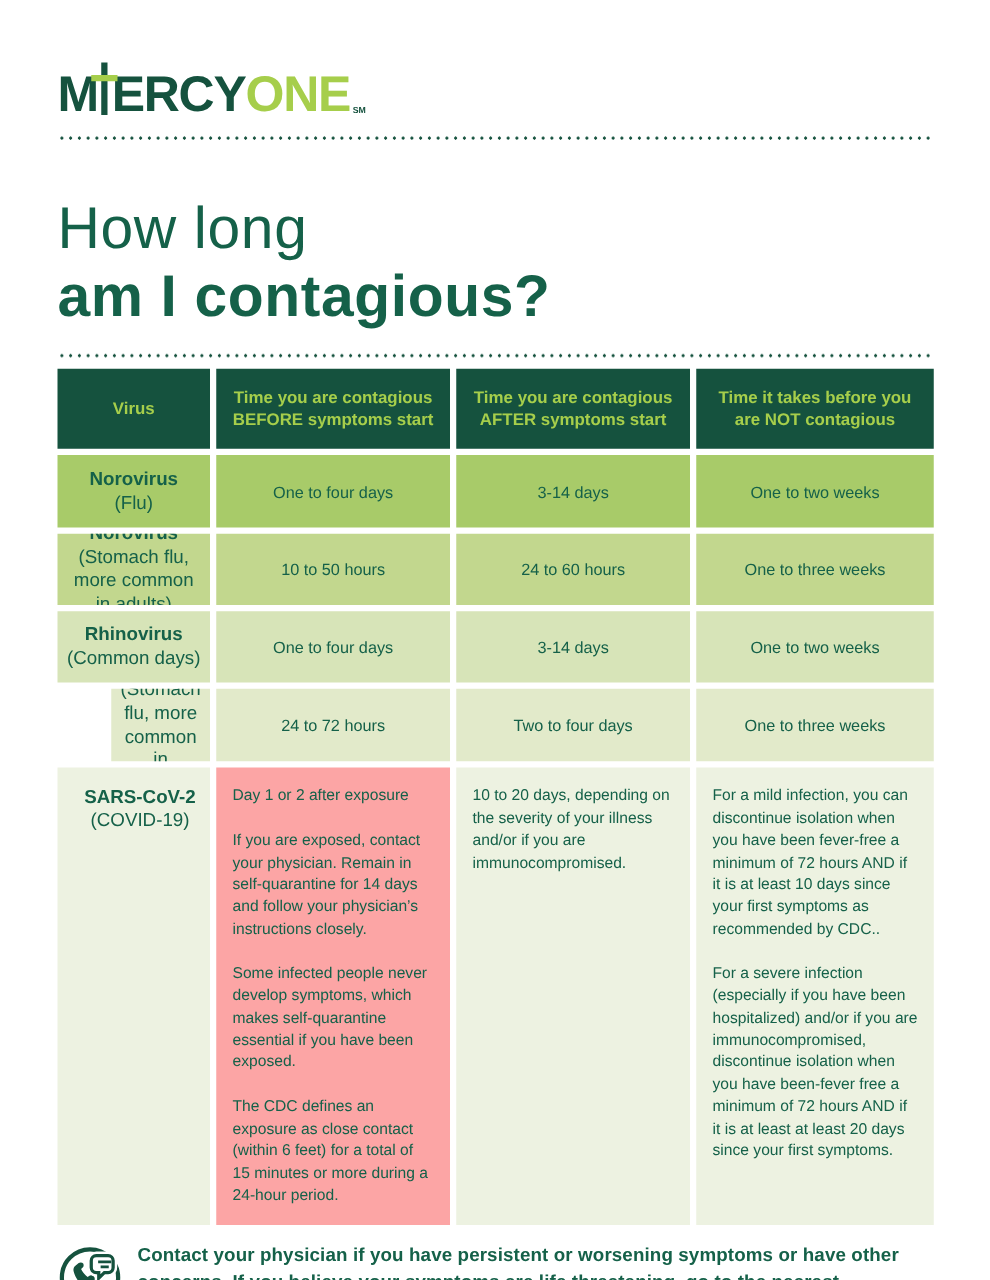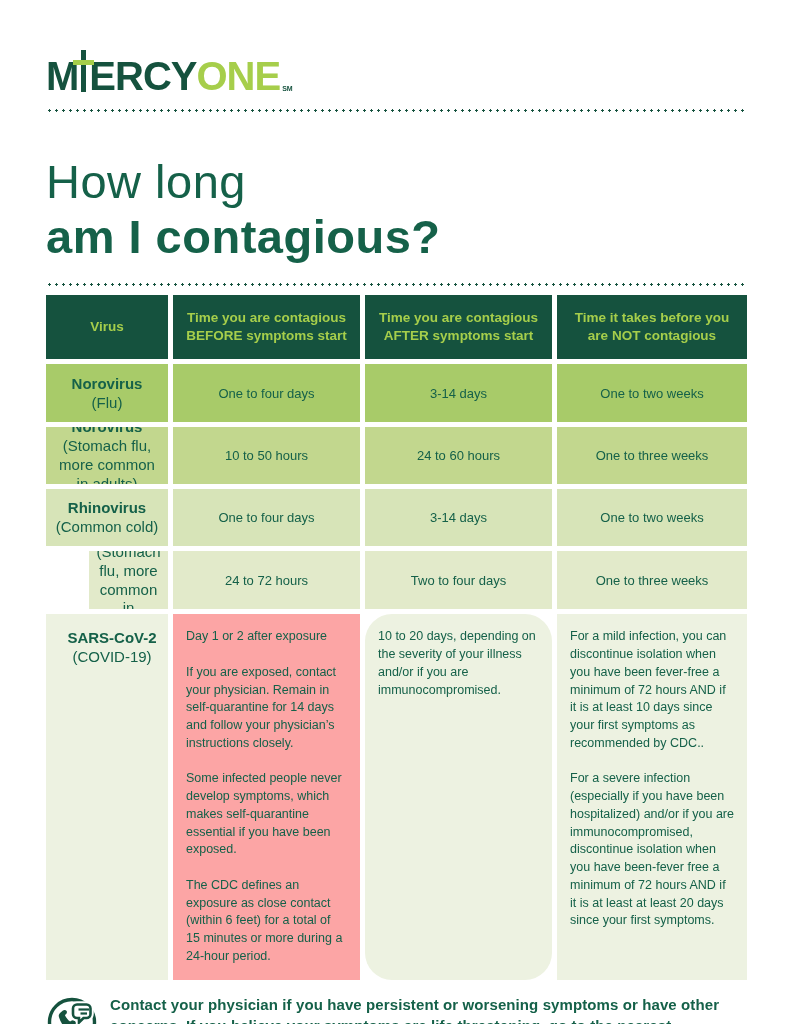--- a/index.html
+++ b/index.html
@@ -114,21 +114,21 @@
     <div class="cell virus-cell" style="background-color: rgb(194, 215, 142);">
       <div class="virus-name">Norovirus</div>
       <div class="virus-sub">(Stomach flu, more common in adults)</div>
     </div>
     <div class="cell body-cell" style="background-color: rgb(194, 215, 142);">10 to 50 hours</div>
     <div class="cell body-cell" style="background-color: rgb(194, 215, 142);">24 to 60 hours</div>
     <div class="cell body-cell" style="background-color: rgb(194, 215, 142);">One to three weeks</div>
 
     <div class="cell virus-cell" style="background-color: rgb(215, 228, 184);">
       <div class="virus-name">Rhinovirus</div>
-      <div class="virus-sub">(Common cold)</div>
+      <div class="virus-sub">(Common days)</div>
     </div>
     <div class="cell body-cell" style="background-color: rgb(215, 228, 184);">One to four days</div>
     <div class="cell body-cell" style="background-color: rgb(215, 228, 184);">3-14 days</div>
     <div class="cell body-cell" style="background-color: rgb(215, 228, 184);">One to two weeks</div>
 
     <div class="cell virus-cell" style="background-color: rgb(226, 234, 202); margin-left: 43px;">
       <div class="virus-name">Rotavirus</div>
       <div class="virus-sub">(Stomach flu, more common in children)</div>
     </div>
     <div class="cell body-cell" style="background-color: rgb(226, 234, 202);">24 to 72 hours</div>
@@ -139,21 +139,21 @@
       <div class="virus-name">SARS-CoV-2</div>
       <div class="virus-sub">(COVID-19)</div>
     </div>
     <div class="cell para-cell" style="background-color: #fca5a5;">Day 1 or 2 after exposure
 
 If you are exposed, contact your physician. Remain in self-quarantine for 14 days and follow your physician’s instructions closely.
 
 Some infected people never develop symptoms, which makes self-quarantine essential if you have been exposed.
 
 The CDC defines an exposure as close contact (within 6 feet) for a total of 15 minutes or more during a 24-hour period.</div>
-    <div class="cell para-cell" style="background-color: rgb(237, 242, 225); border-radius: 27px;">10 to 20 days, depending on the severity of your illness and/or if you are immunocompromised.</div>
+    <div class="cell para-cell" style="background-color: rgb(237, 242, 225);">10 to 20 days, depending on the severity of your illness and/or if you are immunocompromised.</div>
     <div class="cell para-cell" style="background-color: rgb(237, 242, 225);">For a mild infection, you can discontinue isolation when you have been fever-free a minimum of 72 hours AND if it is at least 10 days since your first symptoms as recommended by CDC..
 
 For a severe infection (especially if you have been hospitalized) and/or if you are immunocompromised, discontinue isolation when you have been-fever free a minimum of 72 hours AND if it is at least at least 20 days since your first symptoms.</div>
 
   </div>
 
   <div class="footer">
     <div class="footer-icon">
       <svg width="52" height="52" viewBox="0 0 52 52">
         <circle cx="26" cy="26" r="22.5" fill="none" stroke="#15523e" stroke-width="3.4"></circle>

